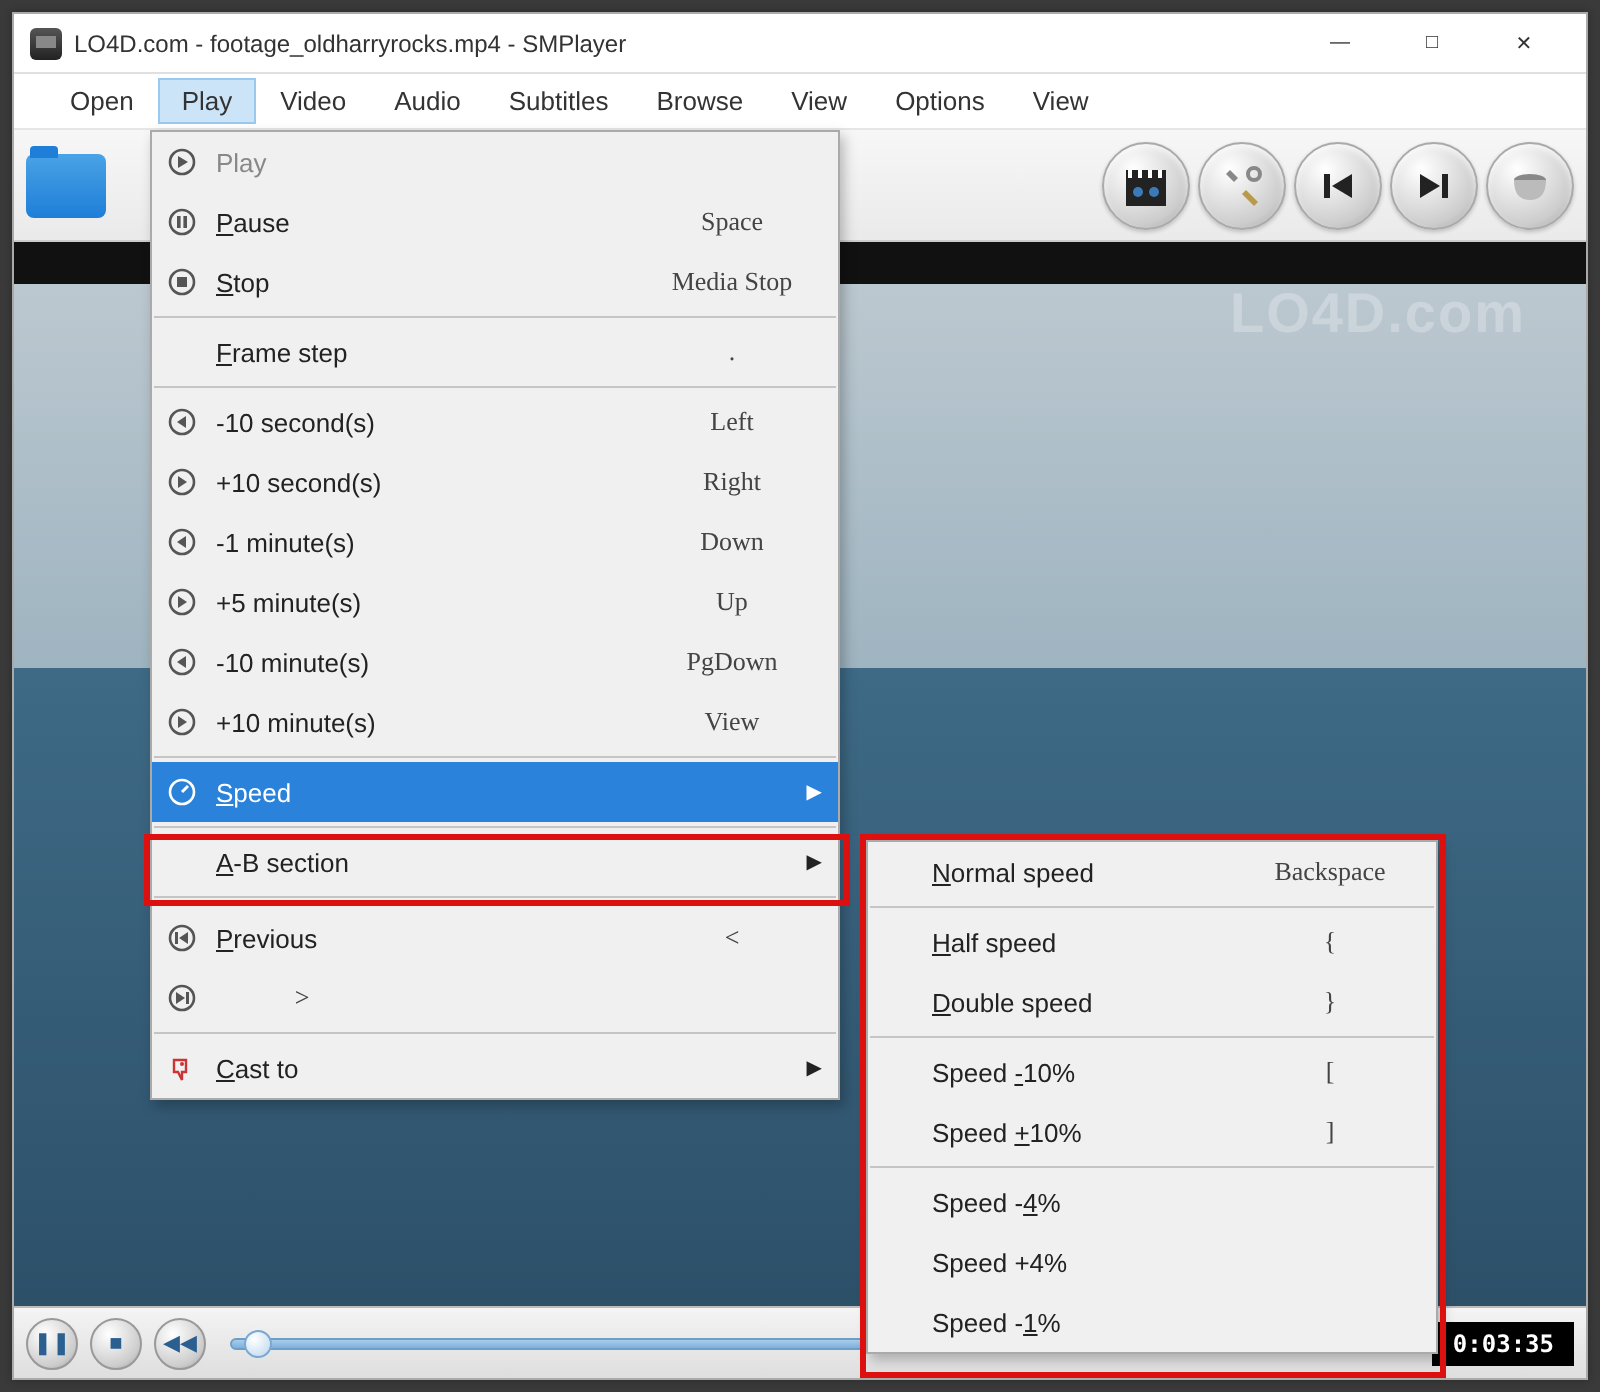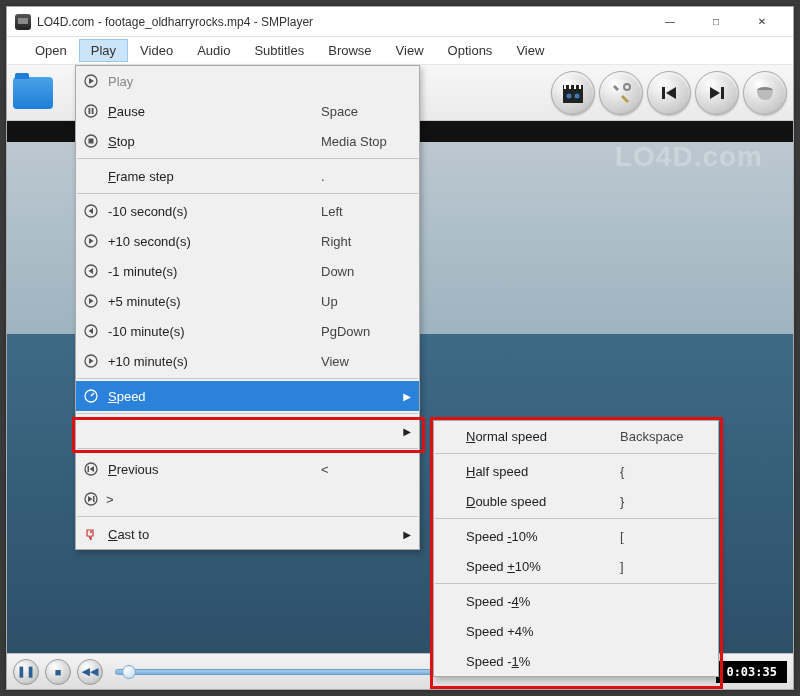--- a/index.html
+++ b/index.html
@@ -33,21 +33,21 @@
     .dropdown { position: absolute; background: #f0f0f0; border: 1px solid #aaa; box-shadow: 2px 3px 6px rgba(0,0,0,0.25); font-size: 13px; z-index: 10; }
     .dropdown.play { left: 68px; top: 58px; width: 345px; }
     .dropdown.speed { left: 426px; top: 413px; width: 286px; }
     .menu-row { display: flex; align-items: center; height: 30px; padding: 0 8px 0 0; color: #222; position:relative; }
     .menu-row.disabled { color: #888; }
     .menu-row.hl { background: #2a82da; color: #fff; }
     .menu-icon-col { width: 30px; display:flex; align-items:center; justify-content:center; font-size:13px; color:#555; }
     .menu-row.hl .menu-icon-col { color:#fff; }
     .menu-label { flex: 1; padding-left: 2px; }
     .menu-label u { text-decoration: underline; }
-    .menu-short { width: 90px; text-align: left; color: #444; }
+    .menu-short { width: 90px; text-align: center; color: #444; font-family: Liberation Serif, serif; }
     .menu-sep { height: 1px; background: #c5c5c5; margin: 2px 1px; }
     .submenu-arrow { position:absolute; right:8px; font-size:10px; }
     .highlight-box { position: absolute; border: 3px solid #dd1010; pointer-events: none; z-index: 20; }
     .hb1 { left: 65px; top: 410px; width: 353px; height: 36px; }
     .hb2 { left: 423px; top: 410px; width: 293px; height: 272px; }
     svg { display:block; }
   </style>
 </head>
 <body>
 
@@ -240,20 +240,21 @@
             <circle cx="7" cy="7" r="6" fill="none" stroke="#fff" stroke-width="1.3"></circle>
             <line x1="7" y1="7" x2="10" y2="4" stroke="#fff" stroke-width="1.5"></line>
           </svg>
         </div>
         <div class="menu-label"><span><u>S</u>peed</span></div>
         <div class="submenu-arrow">▶</div>
       </div>
       <div class="menu-sep"></div>
       <div class="menu-row">
         <div class="menu-icon-col"></div>
+        <div class="menu-label"><span><u>A</u>-B section</span></div>
         <div class="submenu-arrow">▶</div>
       </div>
       <div class="menu-sep"></div>
       <div class="menu-sep"></div>
       <div class="menu-row">
         <div class="menu-icon-col">
           <svg width="14" height="14">
             <circle cx="7" cy="7" r="6" fill="none" stroke="#555" stroke-width="1.3"></circle>
             <rect x="3.5" y="4" width="1.5" height="6" fill="#555"></rect>
             <polygon points="10,4 10,10 5.5,7" fill="#555"></polygon>

